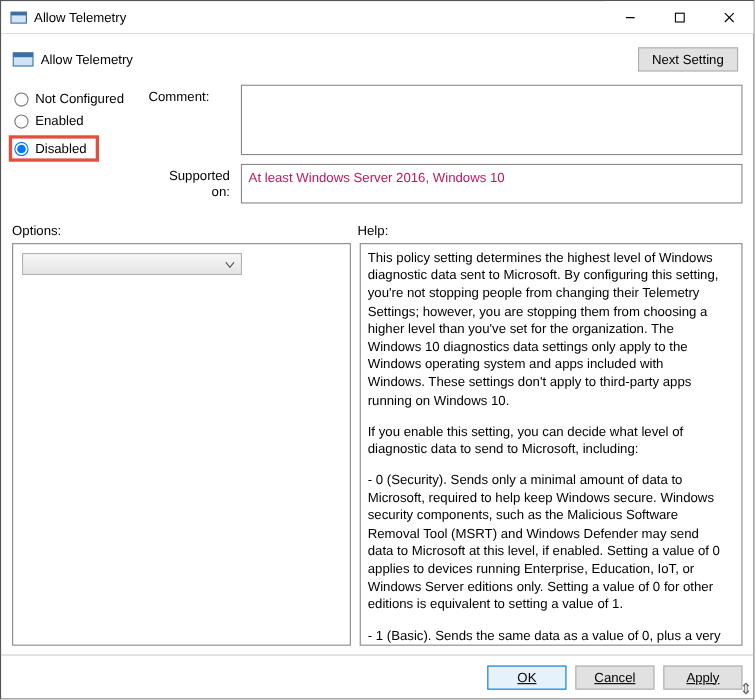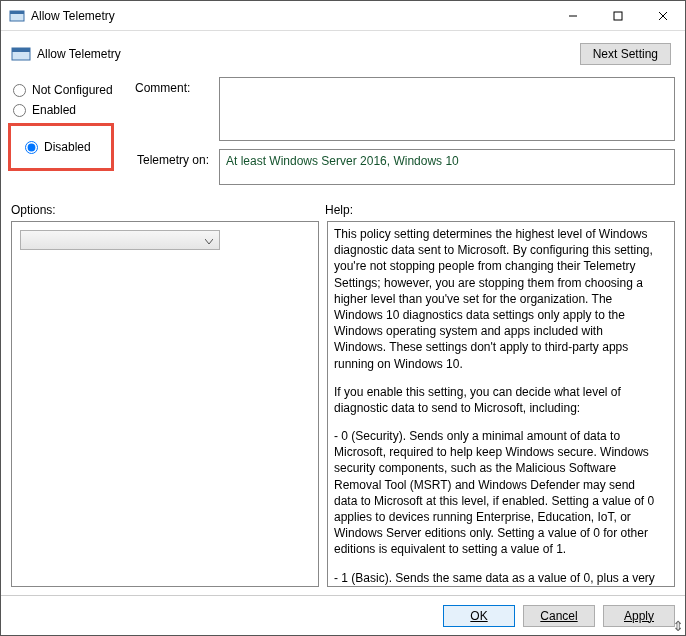--- a/index.html
+++ b/index.html
@@ -17,21 +17,21 @@
 .nav-buttons { display: flex; gap: 8px; margin-right: 4px; }
 .btn { height: 22px; padding: 0 12px; font-size: 12px; background: #e1e1e1; border: 1px solid #adadad; cursor: pointer; display: flex; align-items: center; justify-content: center; }
 .body-area { flex: 1; display: flex; flex-direction: column; padding: 0 10px; overflow: hidden; }
 .top-grid { display: grid; grid-template-columns: 120px 80px 1fr; column-gap: 4px; row-gap: 8px; align-items: start; padding-top: 6px; }
 .radios { grid-column: 1; grid-row: 1 / span 3; }
 .radio-row { display: flex; align-items: center; font-size: 12px; margin: 6px 0; }
 .radio-row input { margin: 0 6px 0 2px; }
 .radio-highlight { border: 3px solid #e74c3c; padding: 2px 8px 2px 0; margin-left: -3px; display: inline-flex; align-items: center; }
 .label-cell { font-size: 12px; padding-top: 4px; }
 .comment-box { grid-column: 3; grid-row: 1; width: 100%; height: 64px; border: 1px solid #888; resize: none; font-size: 12px; overflow-y: scroll; padding: 2px; }
-.supported-box { grid-column: 3; grid-row: 2; width: 100%; height: 36px; border: 1px solid #888; font-size: 12px; background: #fff; color: #14532d; padding: 4px 6px; overflow-y: scroll; }
+.supported-box { grid-column: 3; grid-row: 2; width: 100%; height: 36px; border: 1px solid #888; font-size: 12px; background: #fff; color: #be185d; padding: 4px 6px; overflow-y: scroll; }
 .comment-label { grid-column: 2; grid-row: 1; }
 .supported-label { grid-column: 2; grid-row: 2; text-align: right; padding-right: 6px; }
 .mid-labels { display: flex; padding: 10px 0 4px 0; font-size: 12px; }
 .mid-labels .left { width: 314px; }
 .panes { flex: 1; display: flex; gap: 8px; min-height: 0; margin-bottom: 8px; }
 .options-pane { width: 308px; border: 1px solid #888; padding: 8px; }
 .dropdown { width: 200px; height: 20px; background: linear-gradient(#f6f6f6, #e5e5e5); border: 1px solid #b0b0b0; display: flex; align-items: center; justify-content: flex-end; padding-right: 6px; }
 .help-pane { flex: 1; border: 1px solid #888; padding: 4px 16px 4px 6px; font-size: 12px; line-height: 1.35; overflow-y: scroll; position: relative; }
 .help-pane p { margin: 0 0 12px 0; }
 .footer { height: 40px; border-top: 1px solid #ccc; display: flex; align-items: center; justify-content: flex-end; gap: 8px; padding: 0 10px; text-decoration: underline; }
@@ -96,31 +96,31 @@
       <div class="radios">
         <label class="radio-row">
           <input type="radio" name="state" style="">
           <span>Not Configured</span>
         </label>
         <label class="radio-row">
           <input type="radio" name="state" style="">
           <span>Enabled</span>
         </label>
         <div class="radio-highlight">
-          <label class="radio-row" style="margin:12px;">
+          <label class="radio-row" style="margin:0;">
             <input type="radio" name="state" checked="" style="">
             <span>Disabled</span>
           </label>
         </div>
       </div>
 
       <div class="label-cell comment-label">Comment:</div>
       <textarea class="comment-box" style=""></textarea>
 
-      <div class="label-cell supported-label">Telemetry on:</div>
+      <div class="label-cell supported-label">Supported on:</div>
       <div class="supported-box">At least Windows Server 2016, Windows 10</div>
     </div>
 
     <div class="mid-labels">
       <div class="left">Options:</div>
       <div>Help:</div>
     </div>
 
     <div class="panes">
       <div class="options-pane">

